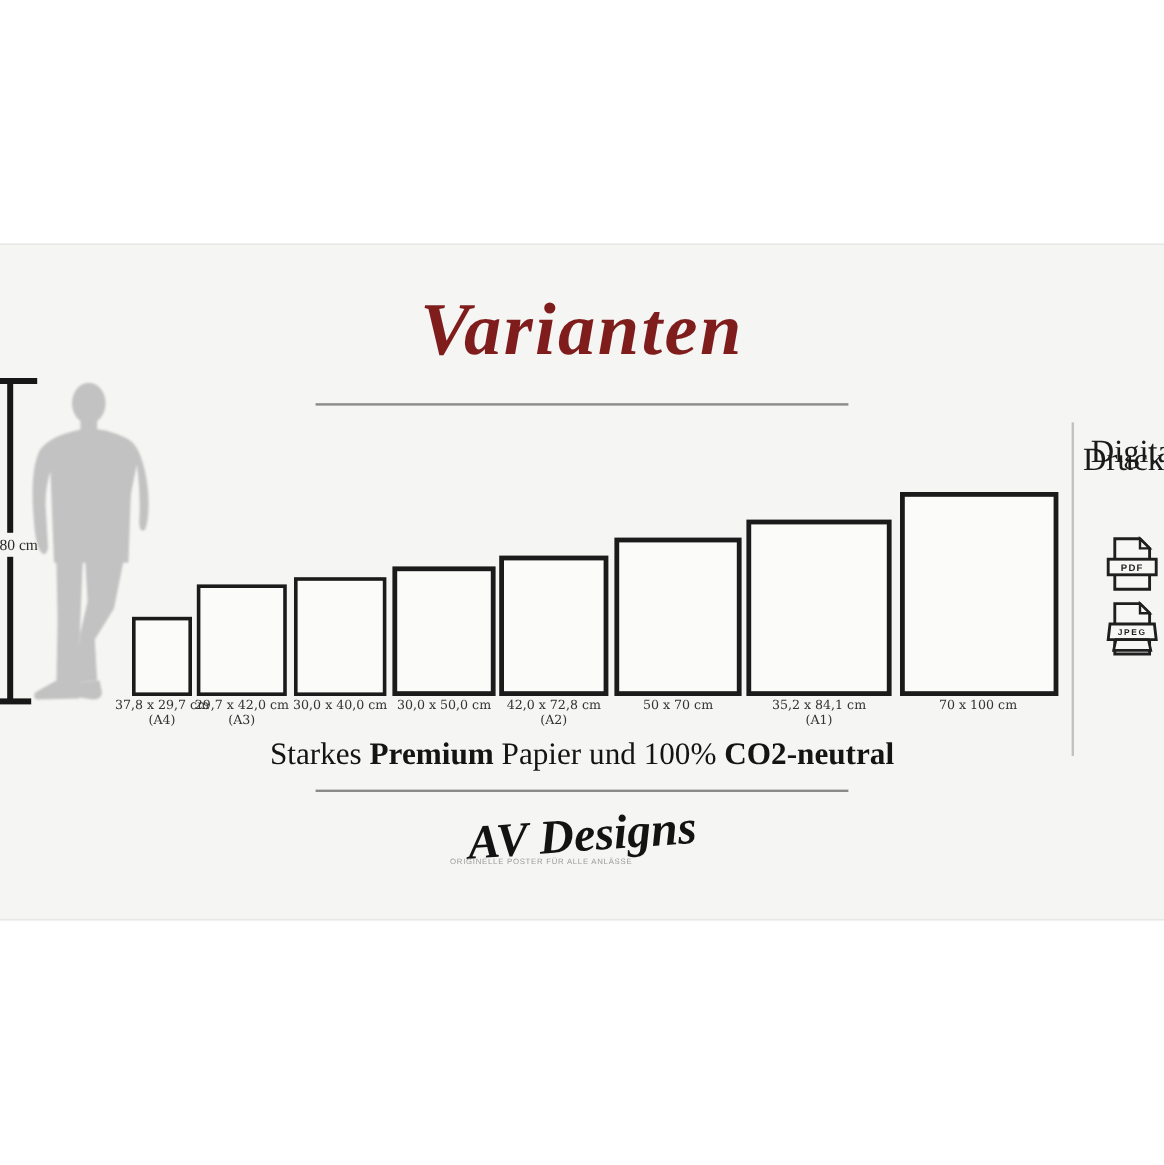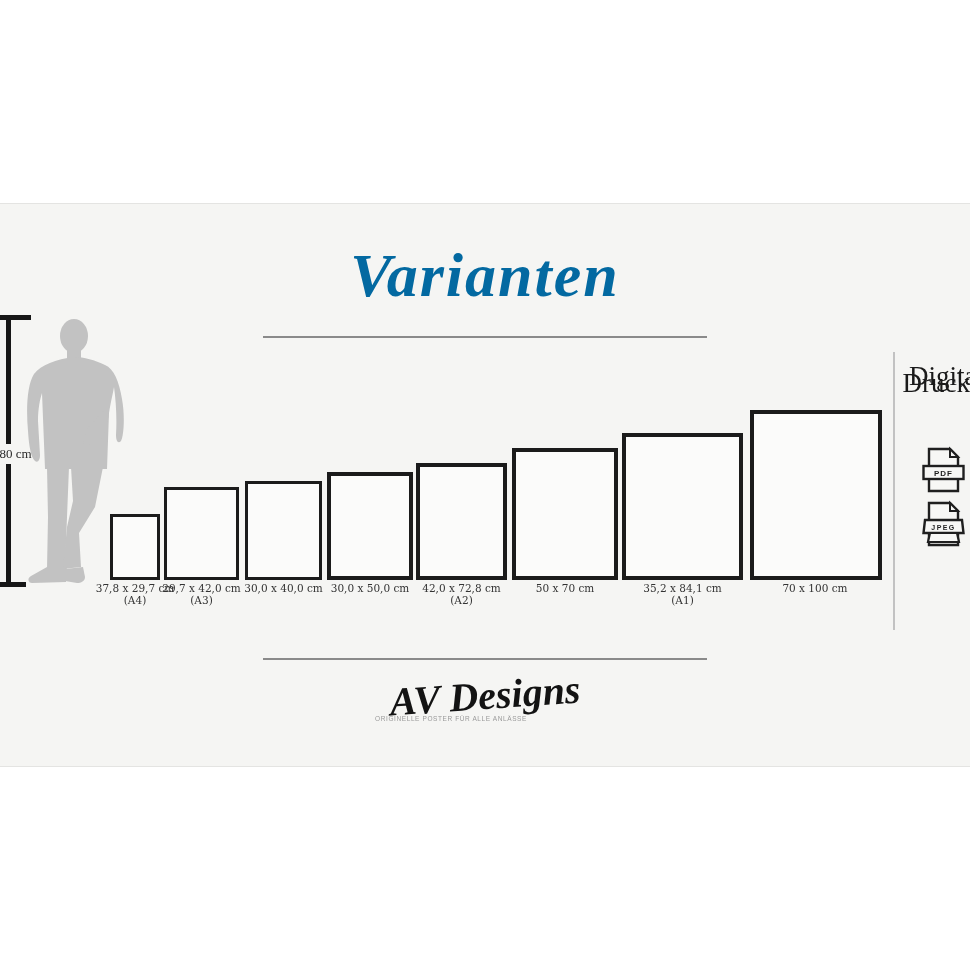--- a/index.html
+++ b/index.html
@@ -1,21 +1,21 @@
 <!DOCTYPE html>
 <html><head>
 <meta charset="utf-8">
 <style>
   html,body{margin:0;padding:0;background:#ffffff;}
   .page{position:relative;width:970px;height:971px;background:#ffffff;overflow:hidden;
         font-family:"Liberation Serif", serif;}
   .panel{position:absolute;left:0;top:203px;width:970px;height:564px;background:#f5f5f3;
          border-top:1px solid #e4e4e2;border-bottom:1px solid #e4e4e2;box-sizing:border-box;}
   .title{position:absolute;left:0;right:0;top:240px;text-align:center;
-         font-size:62px;font-weight:bold;font-style:italic;color:#0369a1;letter-spacing:2px;}
+         font-size:62px;font-weight:bold;font-style:italic;color:#7f1d1d;letter-spacing:2px;}
   .hdivider{position:absolute;left:263px;width:444px;height:2px;background:#8a8a8a;}
   .hd1{top:336px;}
   .hd2{top:658px;}
   .section-label{position:absolute;font-size:27px;color:#1a1a1a;}
   .druck{left:0;right:0;top:368px;text-align:right;}
   .digital{left:909px;top:361px;white-space:nowrap;}
   .vdivider{position:absolute;left:893px;top:352px;width:2px;height:278px;background:#c2c2c2;}
   
   .dim-stem{position:absolute;left:6px;top:318px;width:5px;height:266px;background:#171717;}
   .dim-tick-top{position:absolute;left:0;top:315px;width:31px;height:5px;background:#171717;}
@@ -144,19 +144,22 @@
       </svg>
       <svg class="fmt-icon fmt-jpeg" width="47" height="48" viewBox="0 0 47 48">
         <path d="M9 3 h21 l8 8 v34 h-29 z" fill="#f7f7f5" stroke="#1f1f1f" stroke-width="2.4" stroke-linejoin="miter"></path>
         <path d="M30 3 v8 h8 z" fill="#f7f7f5" stroke="#1f1f1f" stroke-width="2"></path>
         <path d="M5 20 h37 l1.5 13 h-40 z" fill="#f7f7f5" stroke="#1f1f1f" stroke-width="2.4"></path>
         <path d="M10 33 l-2 9 h31 l-2 -9 z" fill="#f7f7f5" stroke="#1f1f1f" stroke-width="2.2"></path>
         <text x="23.5" y="29.5" text-anchor="middle" font-family="Liberation Sans, sans-serif" font-size="7" font-weight="bold" letter-spacing="1.4" fill="#1f1f1f">JPEG</text>
       </svg>
     </div>
 
+  <div class="quality">
+    <span>Starkes </span><b>Premium</b><span> Papier und 100% </span><b>CO2-neutral</b>
+  </div>
 
   <div class="hdivider hd2"></div>
 
   <div class="brand-script">AV Designs</div>
   <div class="brand-tagline">ORIGINELLE POSTER FÜR ALLE ANLÄSSE</div>
 
 </div>
 
 </body></html>

